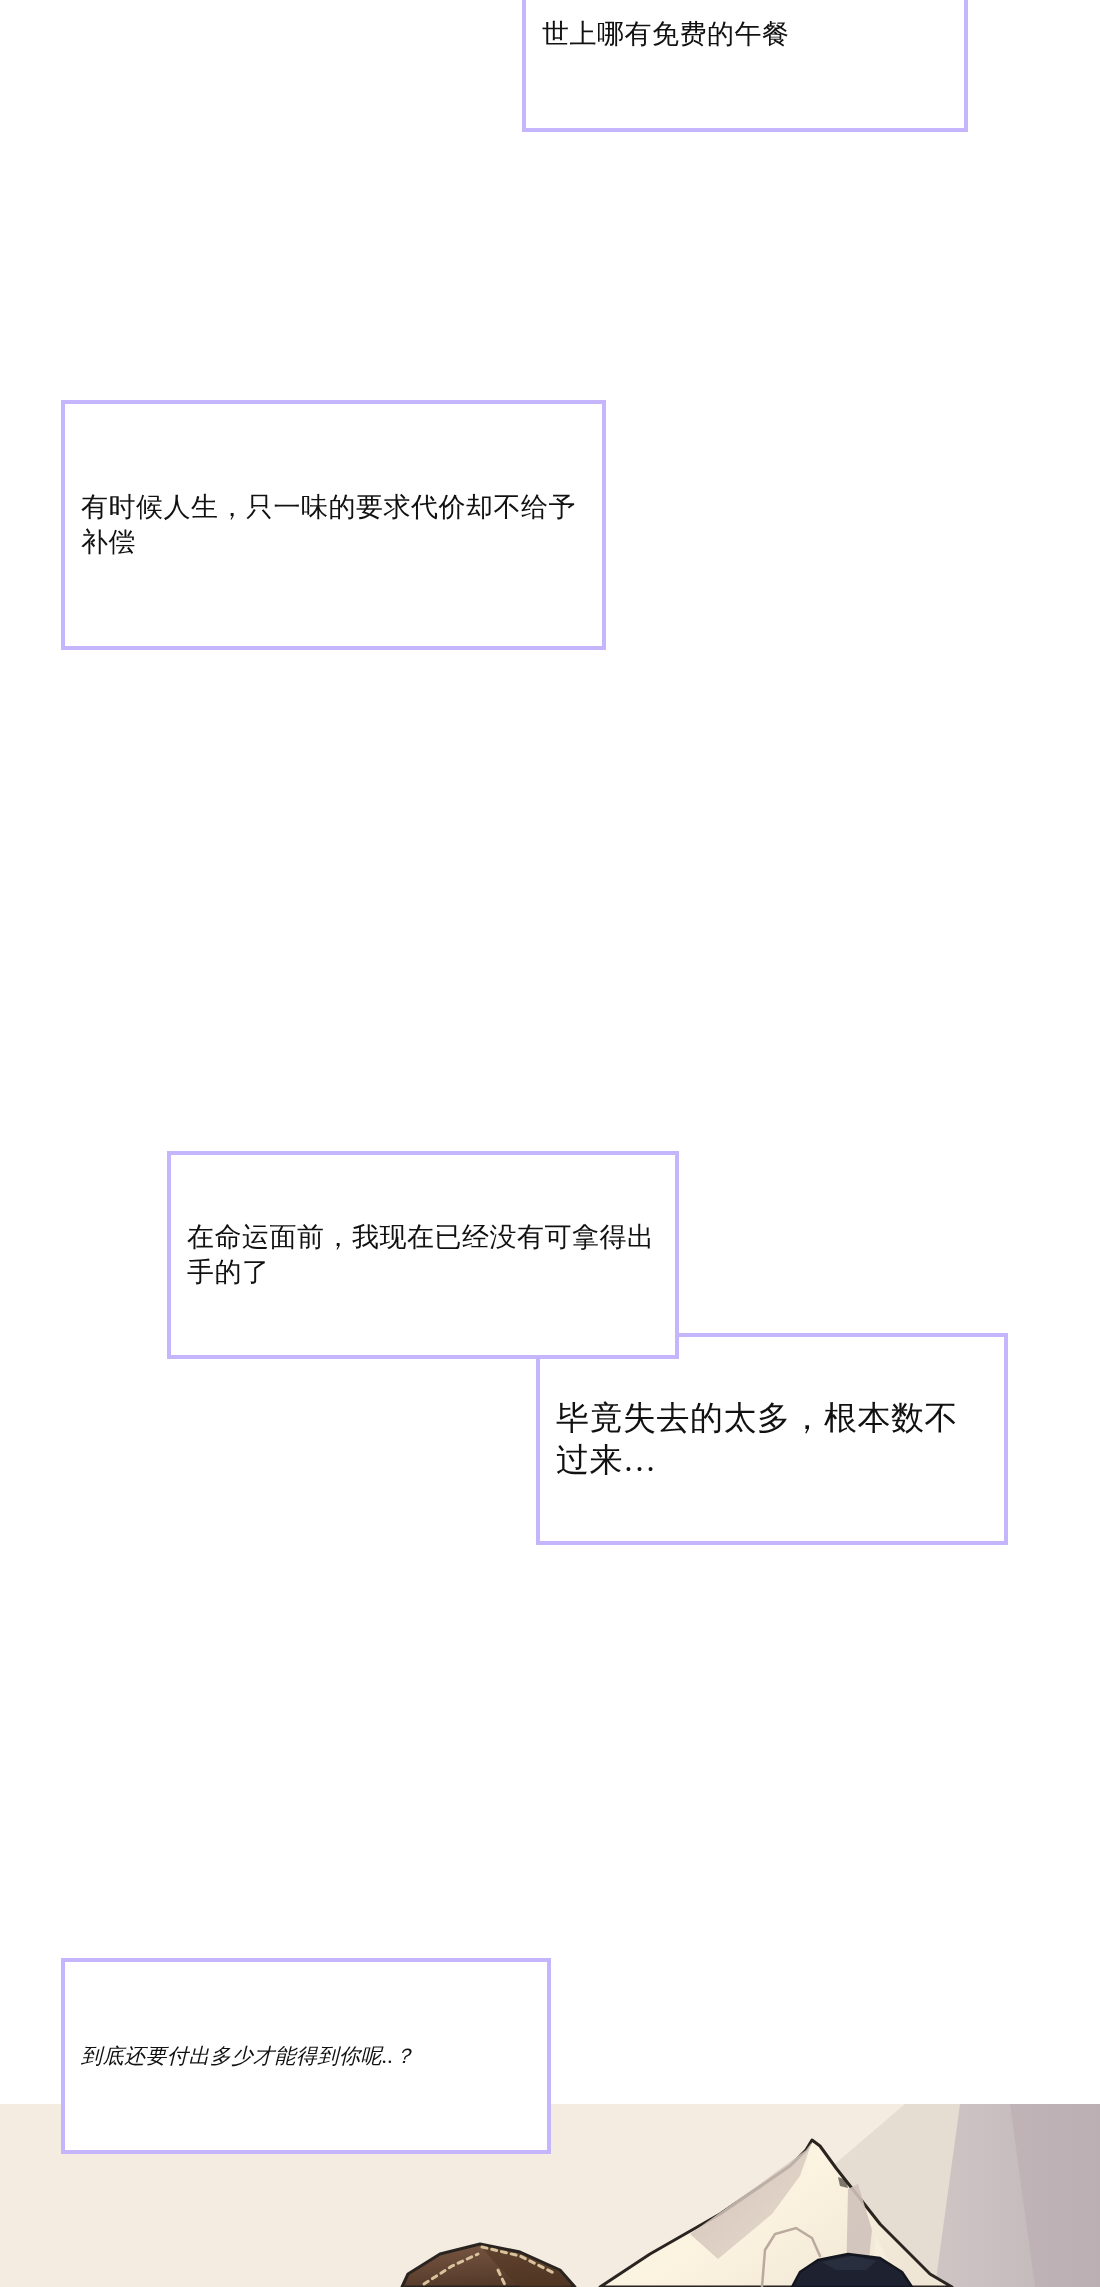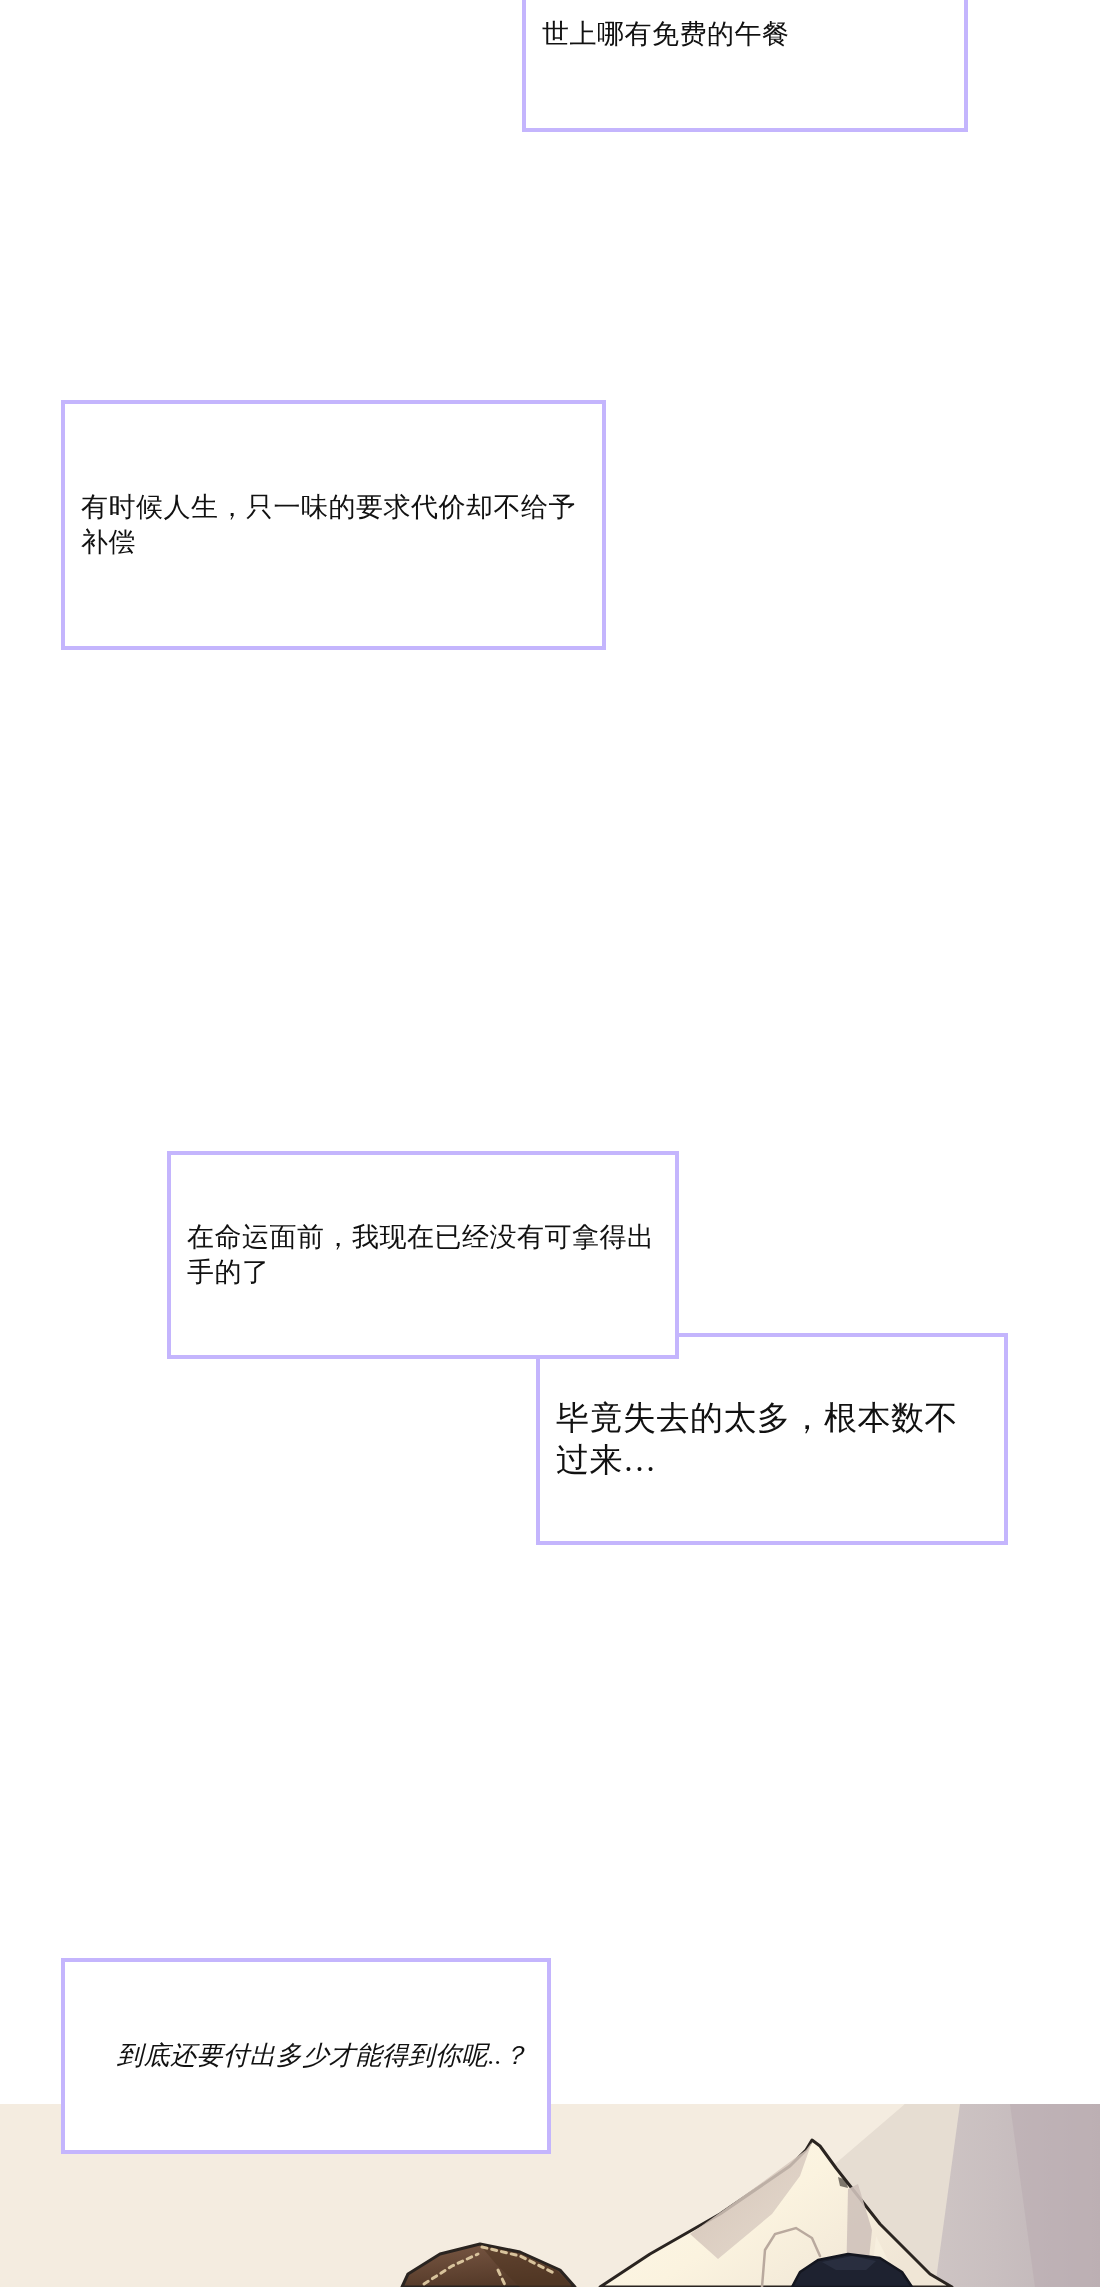--- a/index.html
+++ b/index.html
@@ -107,23 +107,22 @@
 
   
   #bubble-5 {
     left: 61px;
     top: 1958px;
     width: 490px;
     height: 196px;
     z-index: 5;
   }
   #bubble-5 .txt {
-    font-size: 26px;
+    font-size: 21px;
     font-style: italic;
-    margin-left: 36px;
   }
 </style>
 </head>
 <body>
 
 <div id="page">
 
   <div class="art-stage">
     <svg class="art-svg" viewBox="0 0 1100 183" preserveAspectRatio="none">
       <defs>

